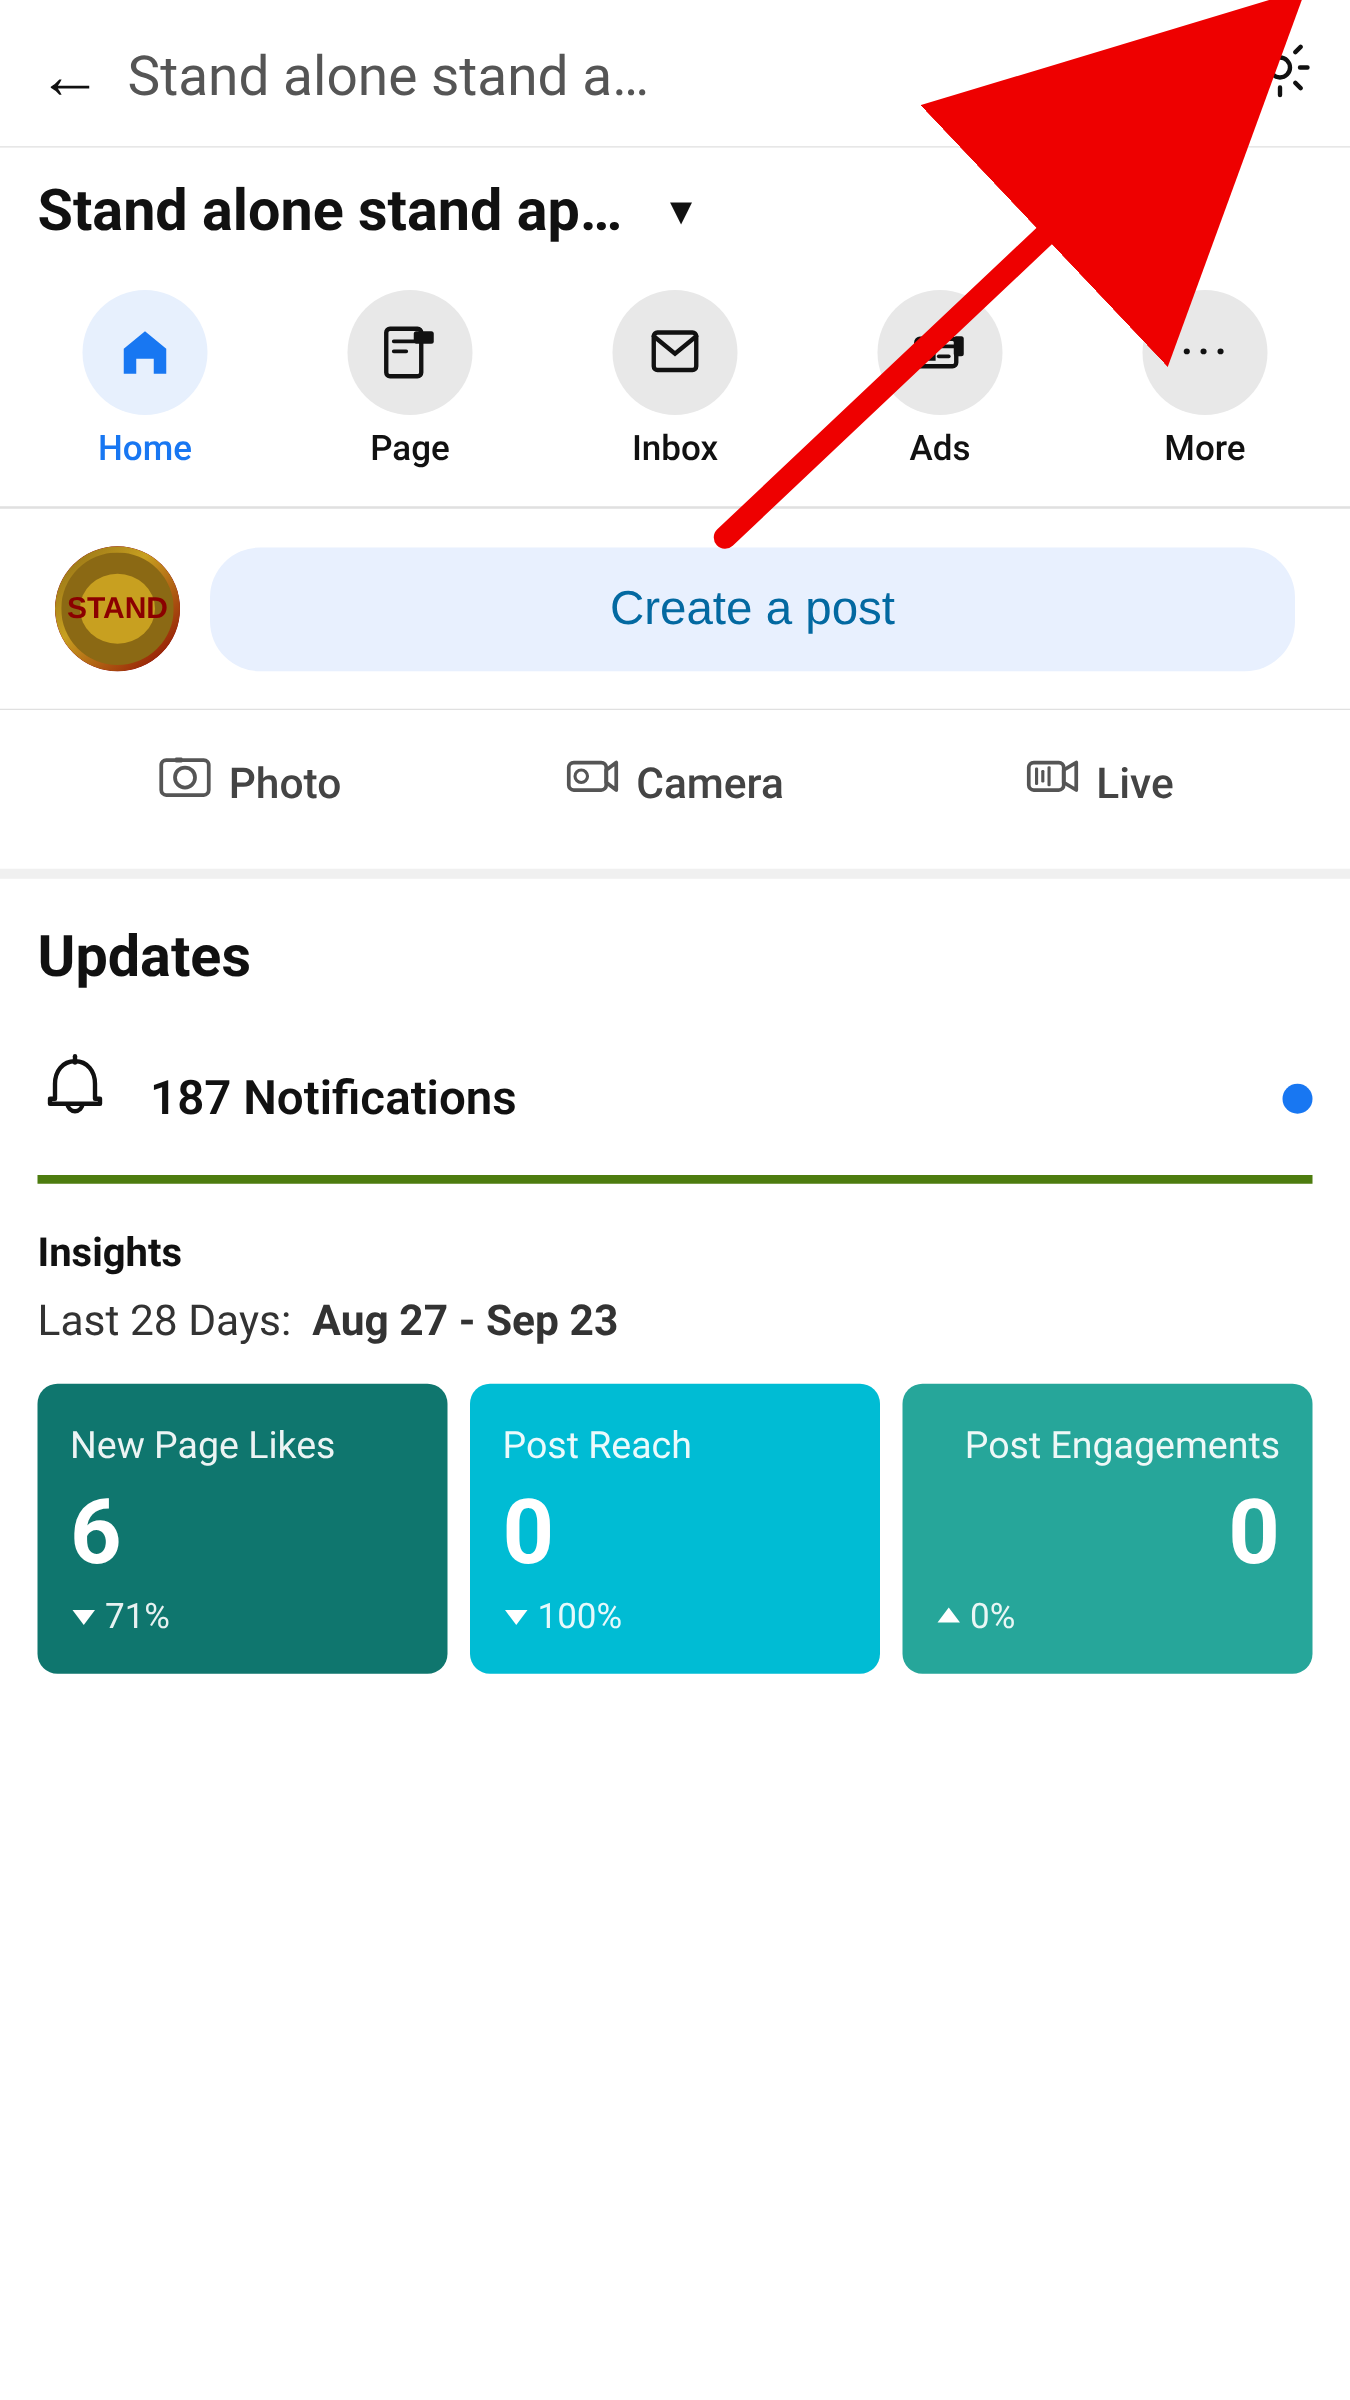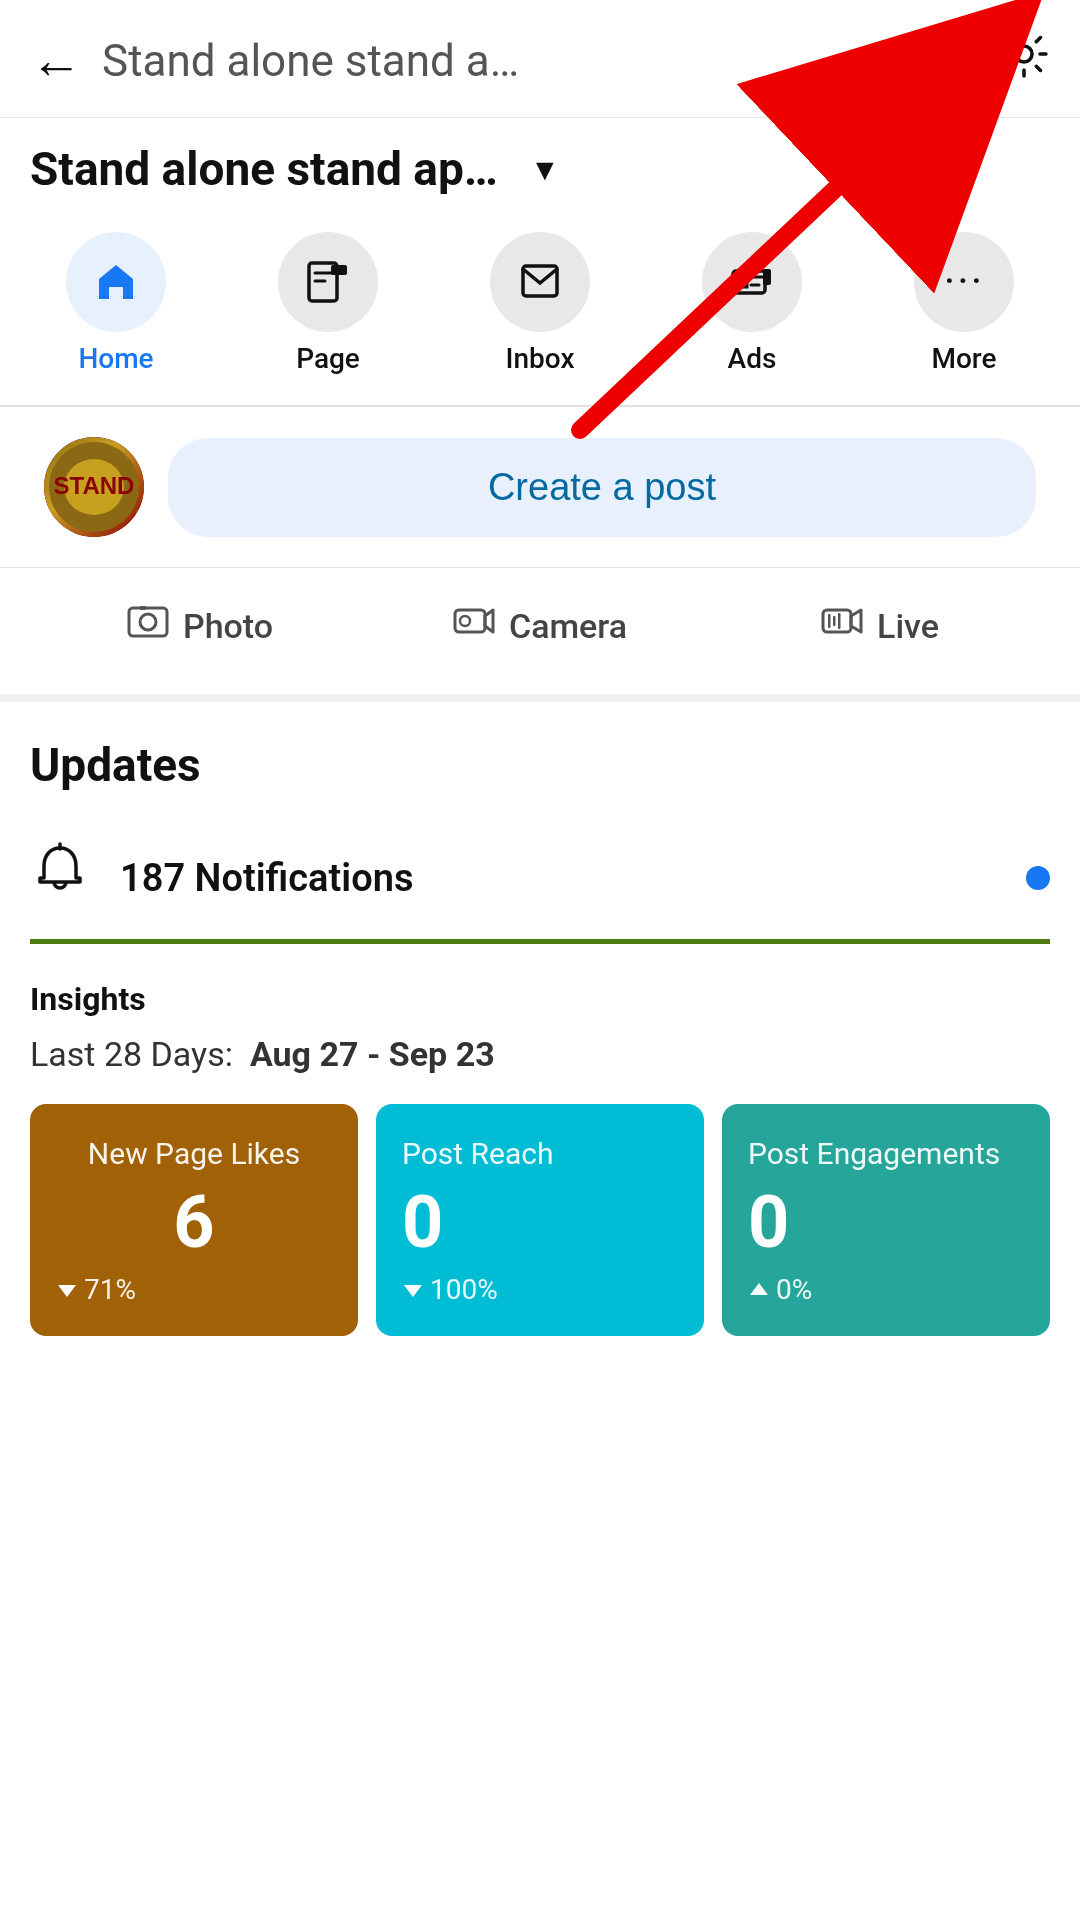--- a/index.html
+++ b/index.html
@@ -184,21 +184,21 @@
       font-weight: 700;
       color: #111;
       margin-bottom: 24px;
     }
 
     .notification-row {
       display: flex;
       align-items: center;
       gap: 30px;
       padding: 24px 0;
-      border-bottom: 5px solid #4d7c0f;
+      border-bottom: 7px solid #4d7c0f;
     }
     .notif-icon {
       font-size: 60px;
       color: #111;
     }
     .notif-text {
       flex: 1;
       font-size: 38px;
       font-weight: 600;
       color: #111;
@@ -233,23 +233,23 @@
       gap: 18px;
     }
     .insights-card {
       flex: 1;
       border-radius: 16px;
       padding: 30px 26px;
       display: flex;
       flex-direction: column;
       gap: 14px;
     }
-    .card-blue { background: #a16207; text-align: center; }
+    .card-blue { background: #0f766e; }
     .card-teal { background: #00BCD4; }
-    .card-green { background: #26A69A; }
+    .card-green { background: #26A69A; text-align: right; }
 
     .card-label {
       font-size: 30px;
       color: rgba(255,255,255,0.92);
       font-weight: 400;
       line-height: 1.3;
     }
     .card-value {
       font-size: 72px;
       font-weight: 700;

